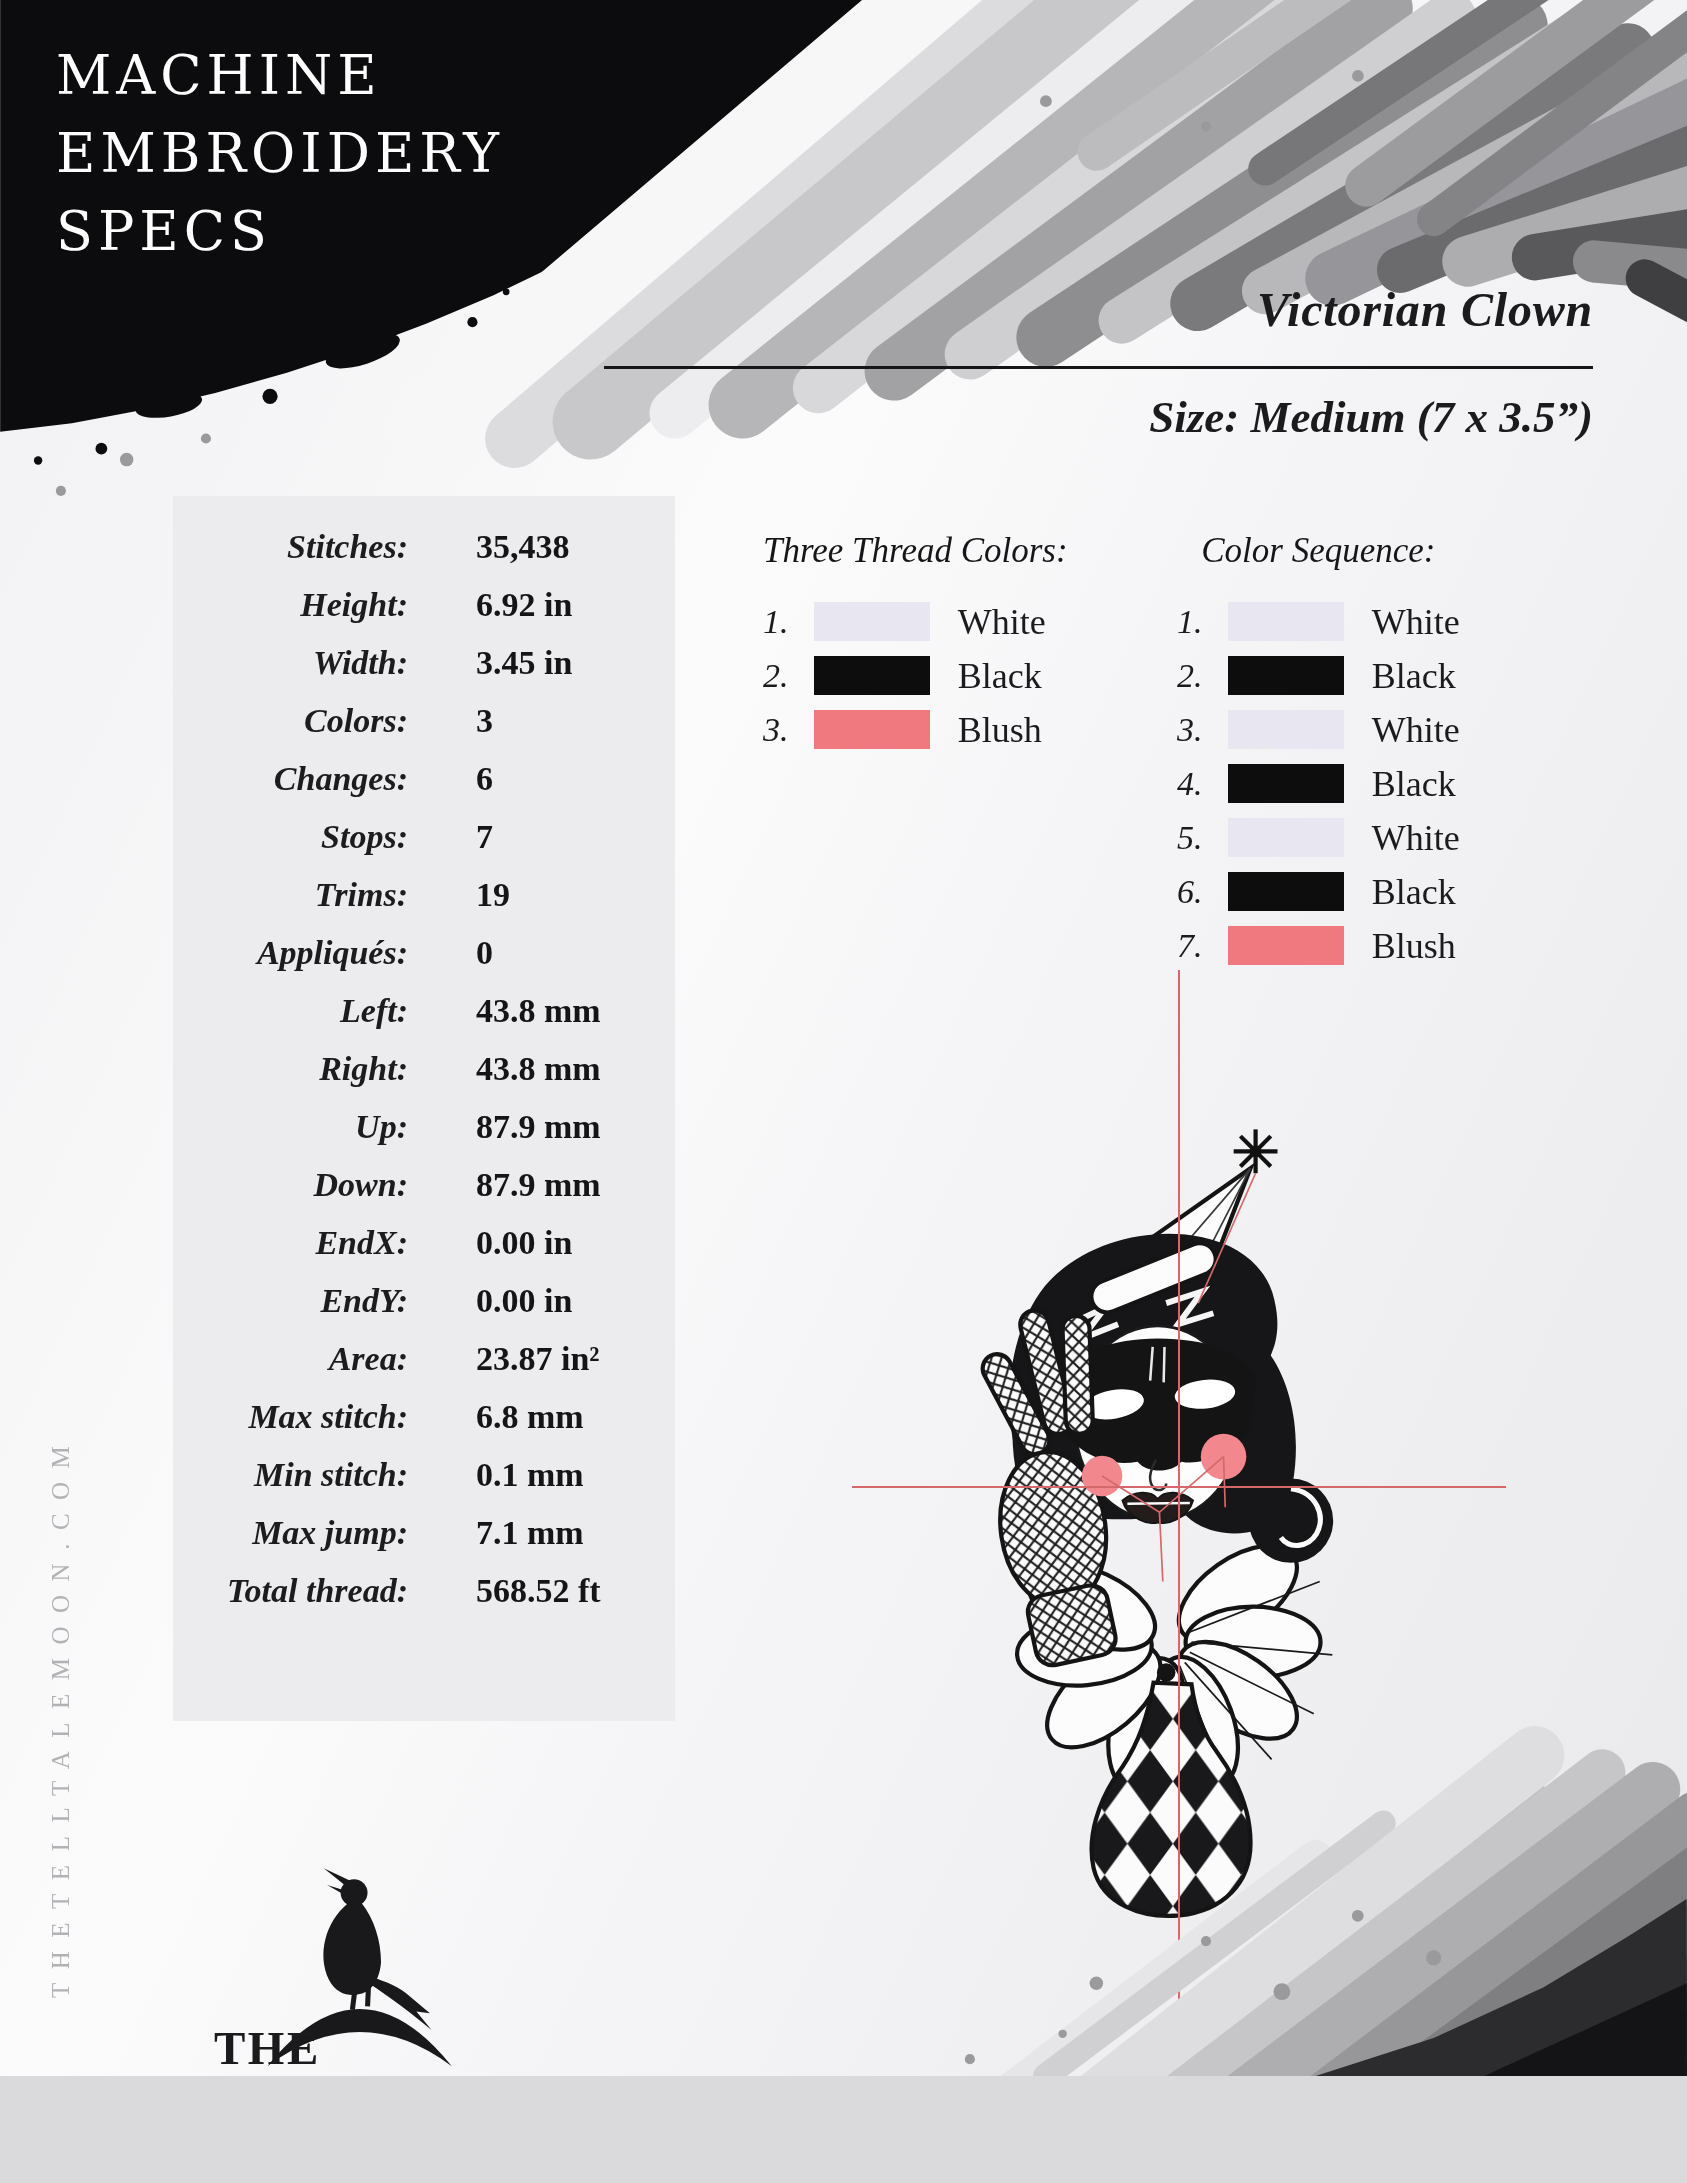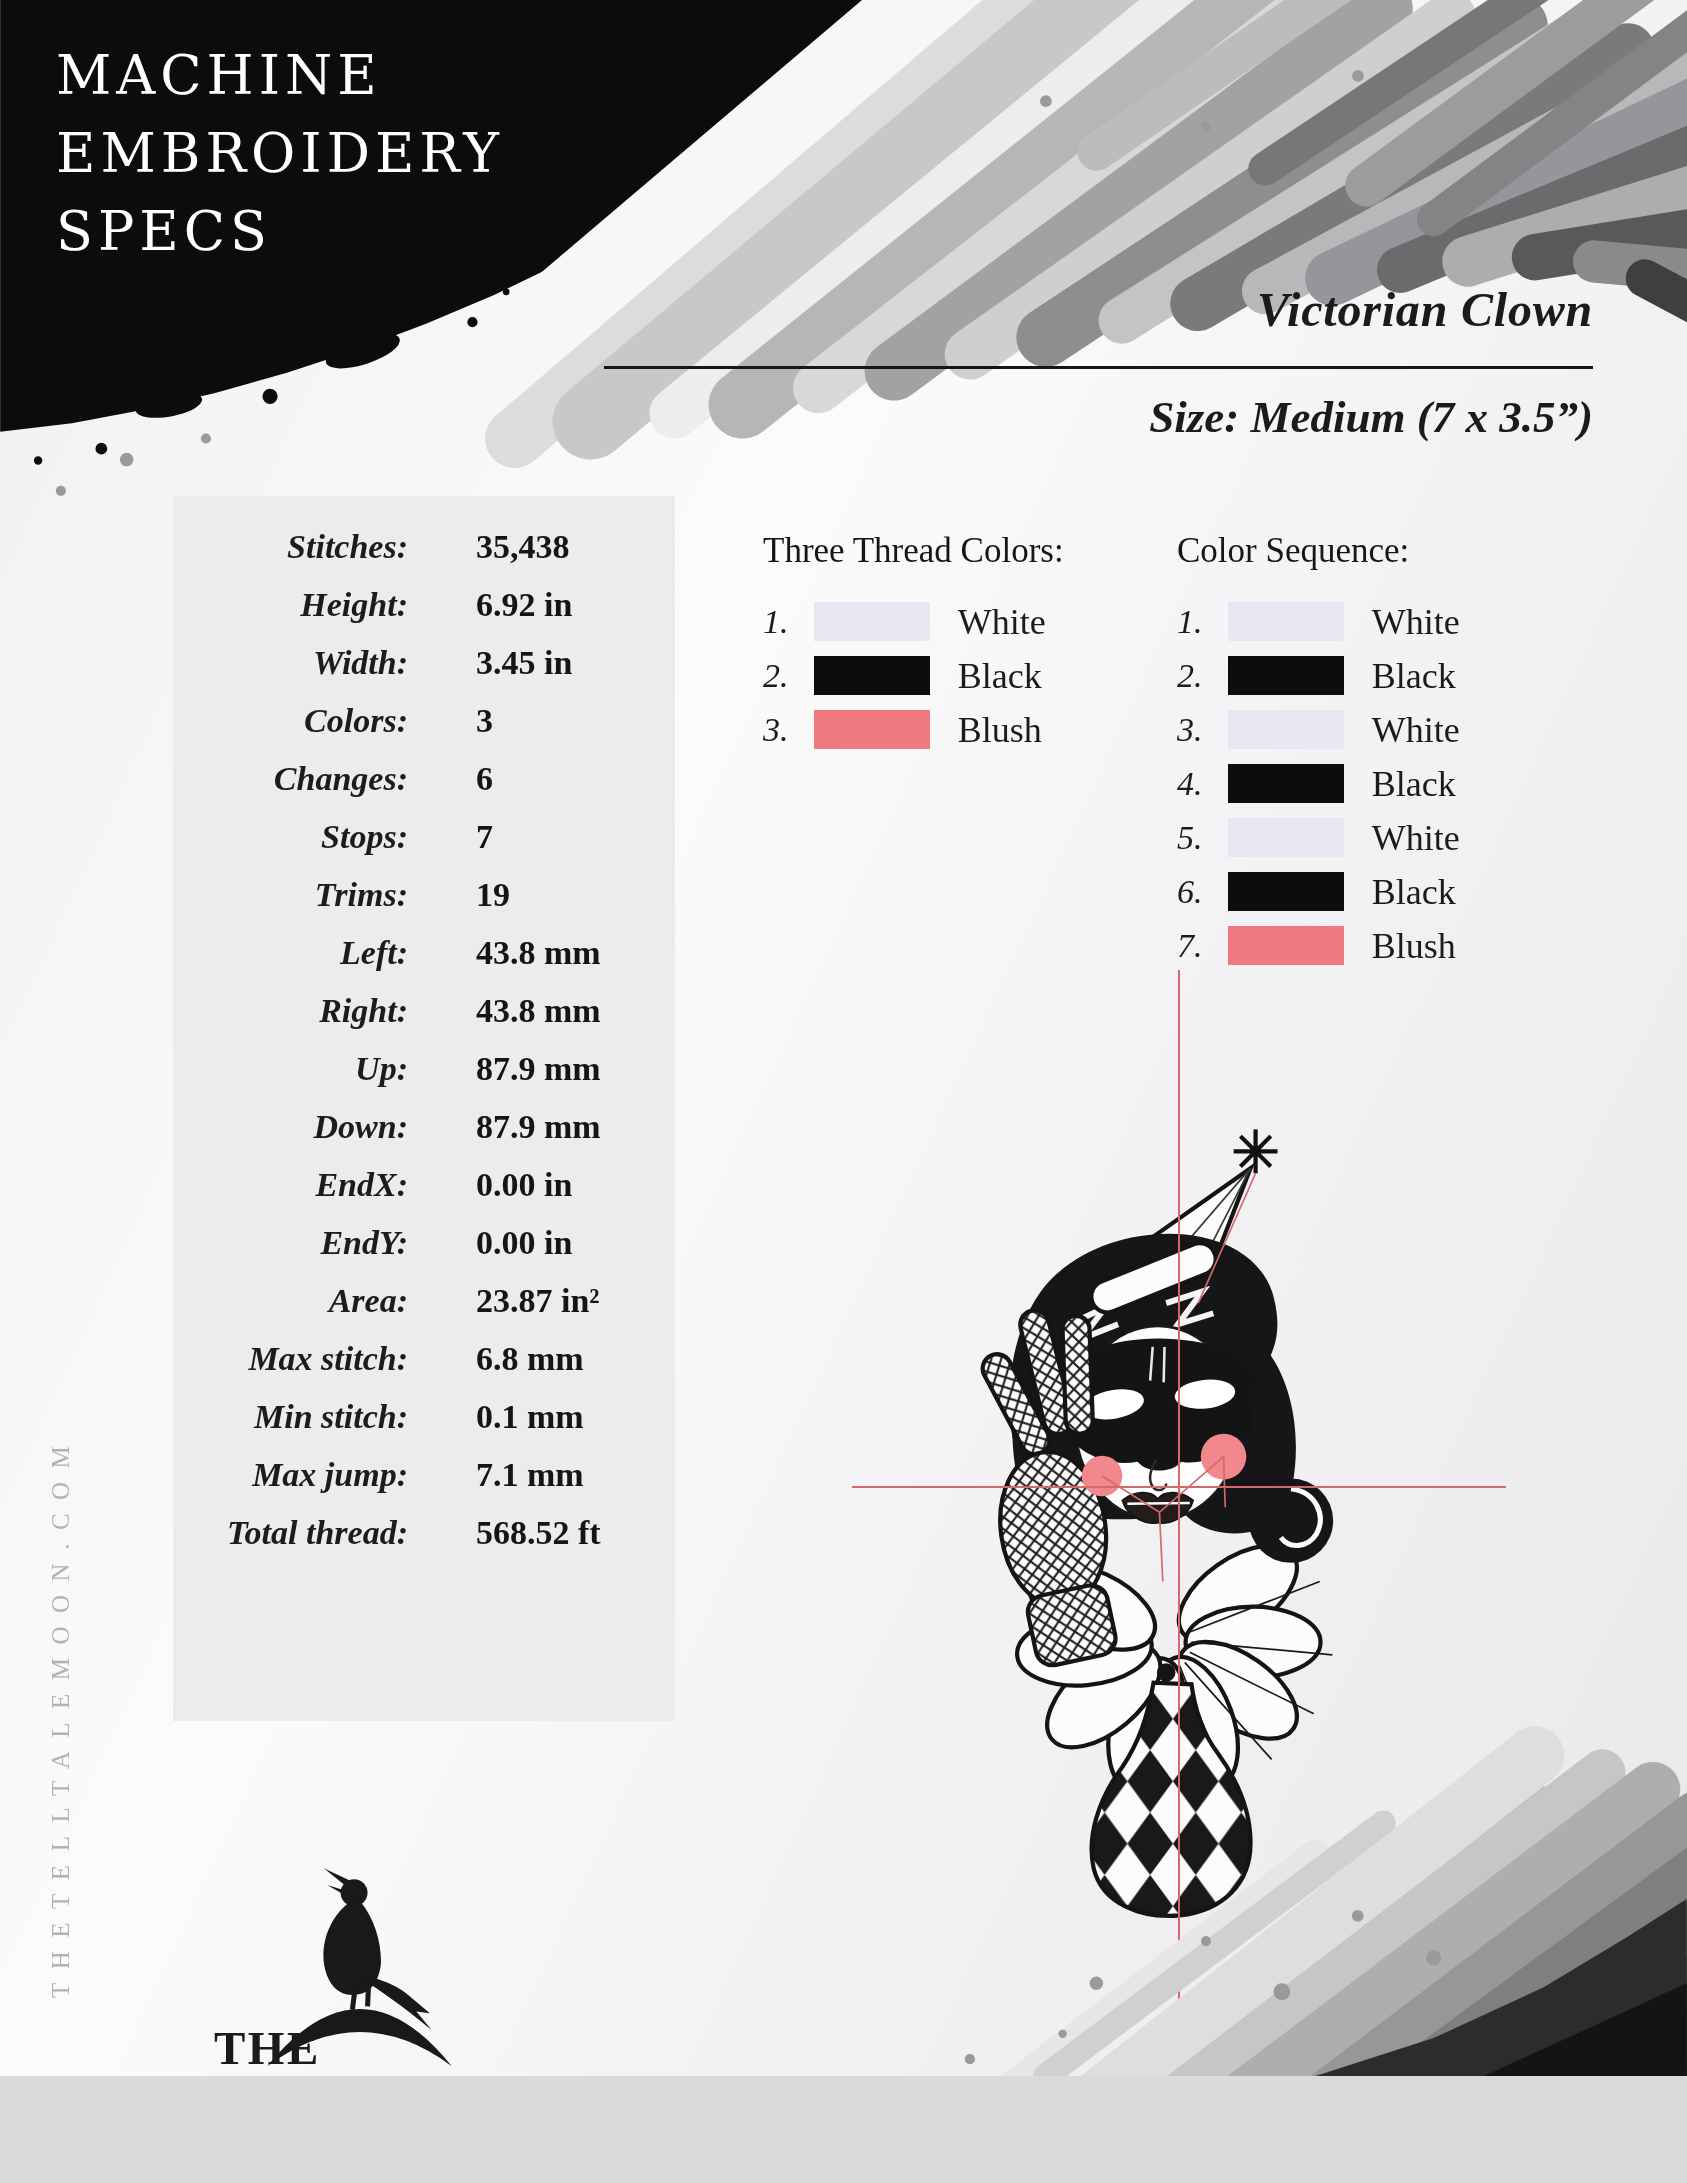--- a/index.html
+++ b/index.html
@@ -37,21 +37,21 @@
     background:#ececee;box-sizing:border-box;padding-top:22px;
   }
   .srow{display:grid;grid-template-columns:235px 1fr;column-gap:68px;height:58px;align-items:center;font-weight:bold;}
   .slabel{font-style:italic;font-size:34px;text-align:right;color:#1c1c1e;}
   .sval{font-size:34px;color:#151517;}
 
   
   .ccol{position:absolute;top:531px;}
   #thread-colors{left:763px;}
   #color-sequence{left:1177px;}
-  .col-heading{font-size:35px;line-height:40px;margin-bottom:23.6px;color:#161618;}
+  .col-heading{font-size:35px;font-style:italic;line-height:40px;margin-bottom:23.6px;color:#161618;text-align:center;}
   .citem{display:flex;align-items:center;height:54px;}
   .cnum{width:39px;font-style:italic;font-size:34px;flex:none;}
   .swatch{width:116px;height:39px;margin-left:11.8px;margin-right:28px;flex:none;}
   .cname{font-size:36px;}
 
   
   .crosshair-v{position:absolute;left:1178px;top:970px;width:1.7px;height:1033px;}
   .crosshair-h{position:absolute;left:852px;top:1486px;width:654px;height:1.7px;}
 
   
@@ -163,20 +163,24 @@
       </div>
     <div class="srow">
         <span class="slabel">Stops:</span>
         <span class="sval">7</span>
       </div>
     <div class="srow">
         <span class="slabel">Trims:</span>
         <span class="sval">19</span>
       </div>
     <div class="srow">
+        <span class="slabel">Appliqués:</span>
+        <span class="sval">0</span>
+      </div>
+    <div class="srow">
         <span class="slabel">Left:</span>
         <span class="sval">43.8 mm</span>
       </div>
     <div class="srow">
         <span class="slabel">Right:</span>
         <span class="sval">43.8 mm</span>
       </div>
     <div class="srow">
         <span class="slabel">Up:</span>
         <span class="sval">87.9 mm</span>

